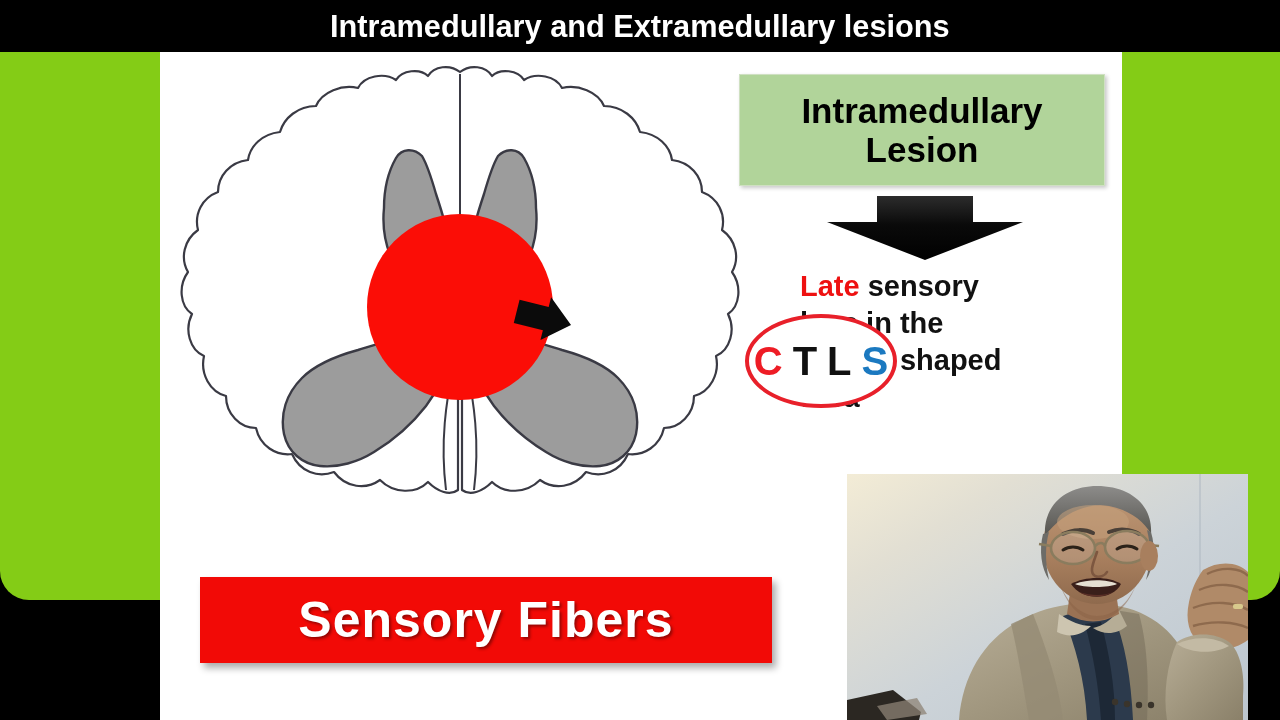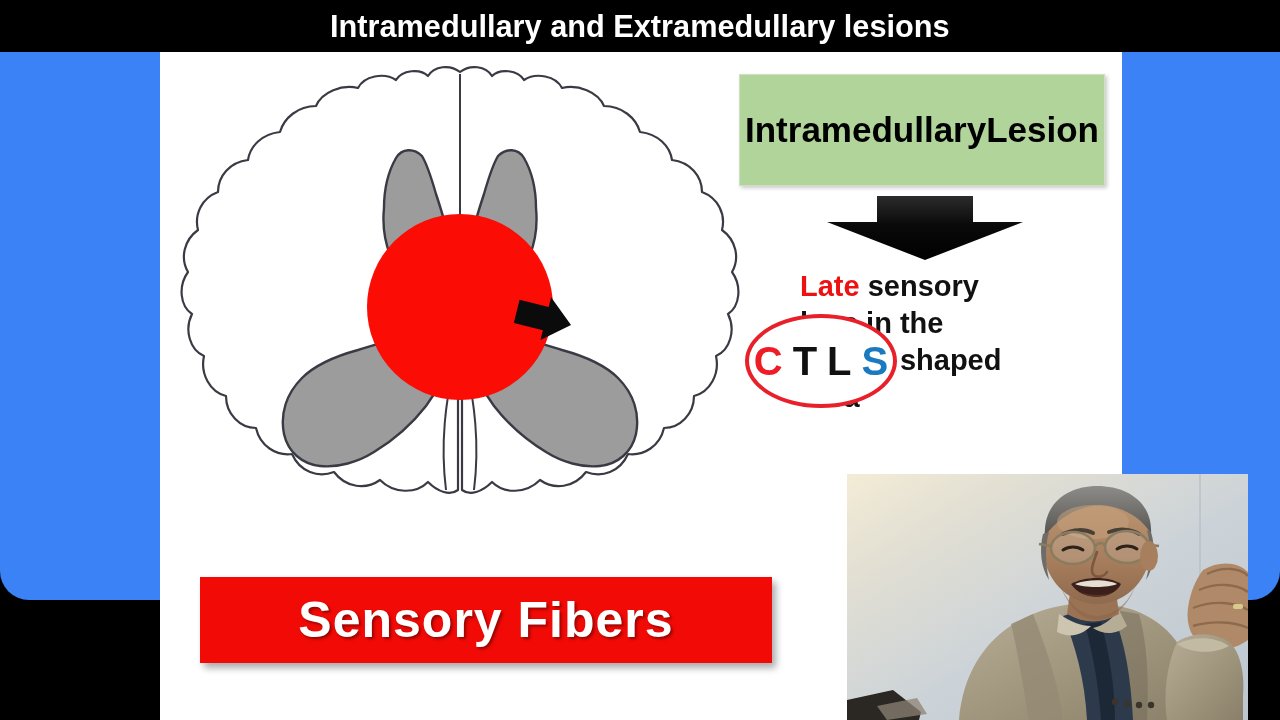--- a/index.html
+++ b/index.html
@@ -2,21 +2,21 @@
 <html><head>
 <meta charset="utf-8">
 <style>
   * { margin:0; padding:0; box-sizing:border-box; }
   html, body {
     width:1280px; height:720px;
     background:#000;
     font-family:"Liberation Sans", sans-serif;
     overflow:hidden;
   }
-  #stage { position:relative; width:1280px; height:600px; background:#3b82f6;border-radius:29px; }
+  #stage { position:relative; width:1280px; height:600px; background:#84cc16;border-radius:29px; }
 
   
   .title-bar{
     position:absolute; left:0; top:0; width:1280px; height:52px;
     display:flex; align-items:center; justify-content:center;
     background:#000;
   }
   .title-text{
     color:#ffffff;
     font-size:32px;
@@ -74,21 +74,21 @@
     text-shadow:2px 2px 3px rgba(0,0,0,0.40);
     text-align:right;
   }
 
   
   .green-box{
     position:absolute; left:579px; top:22px;
     width:366px; height:112px;
     background:#b1d49a;
     border:1px solid #cfe0c2;
-    display:flex; 
+    display:flex; flex-direction:column;
     align-items:center; justify-content:center;
     box-shadow:2px 2px 4px rgba(0,0,0,0.22);
   }
   .green-line{
     color:#000000; font-size:35px; font-weight:bold; line-height:1.12;
     white-space:nowrap;
   }
 
   
   .down-arrow{

